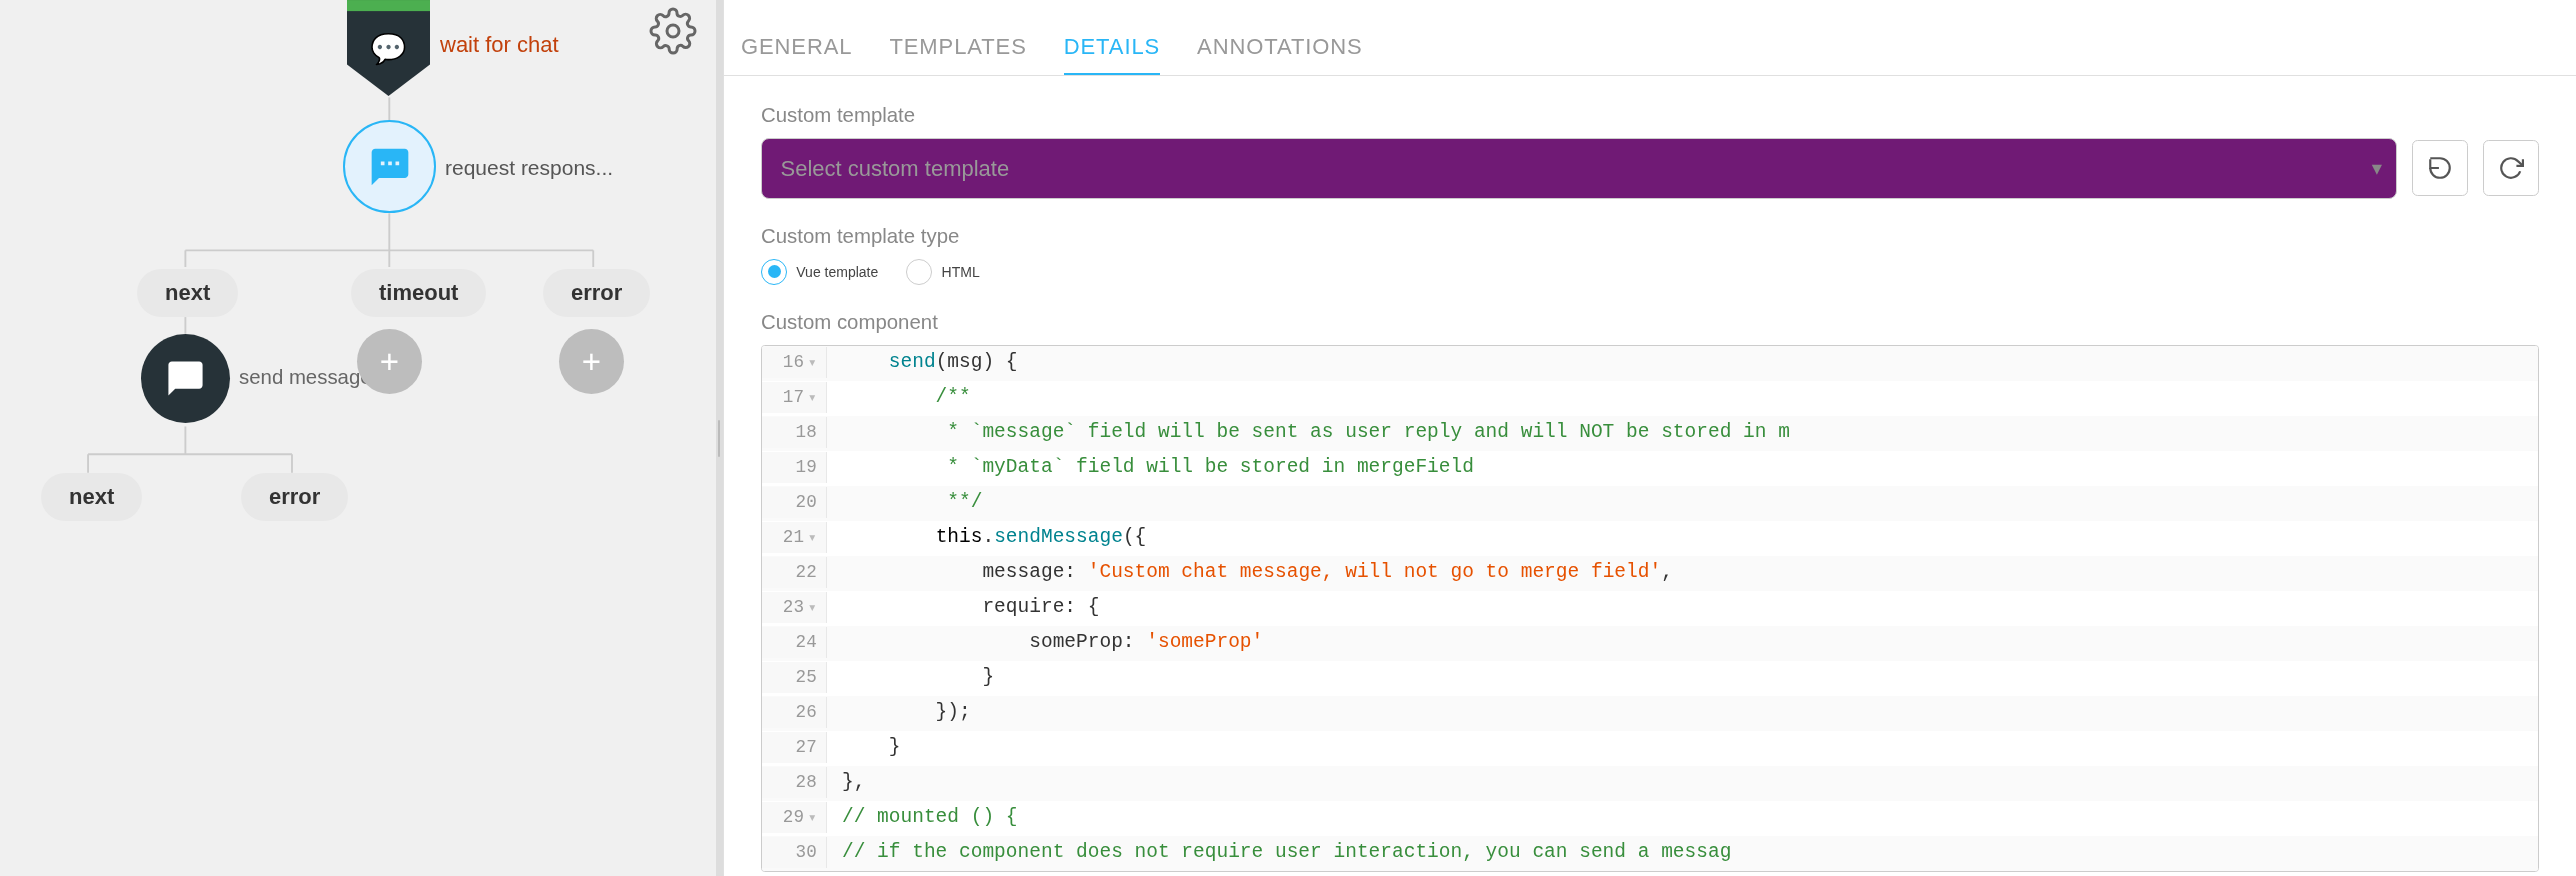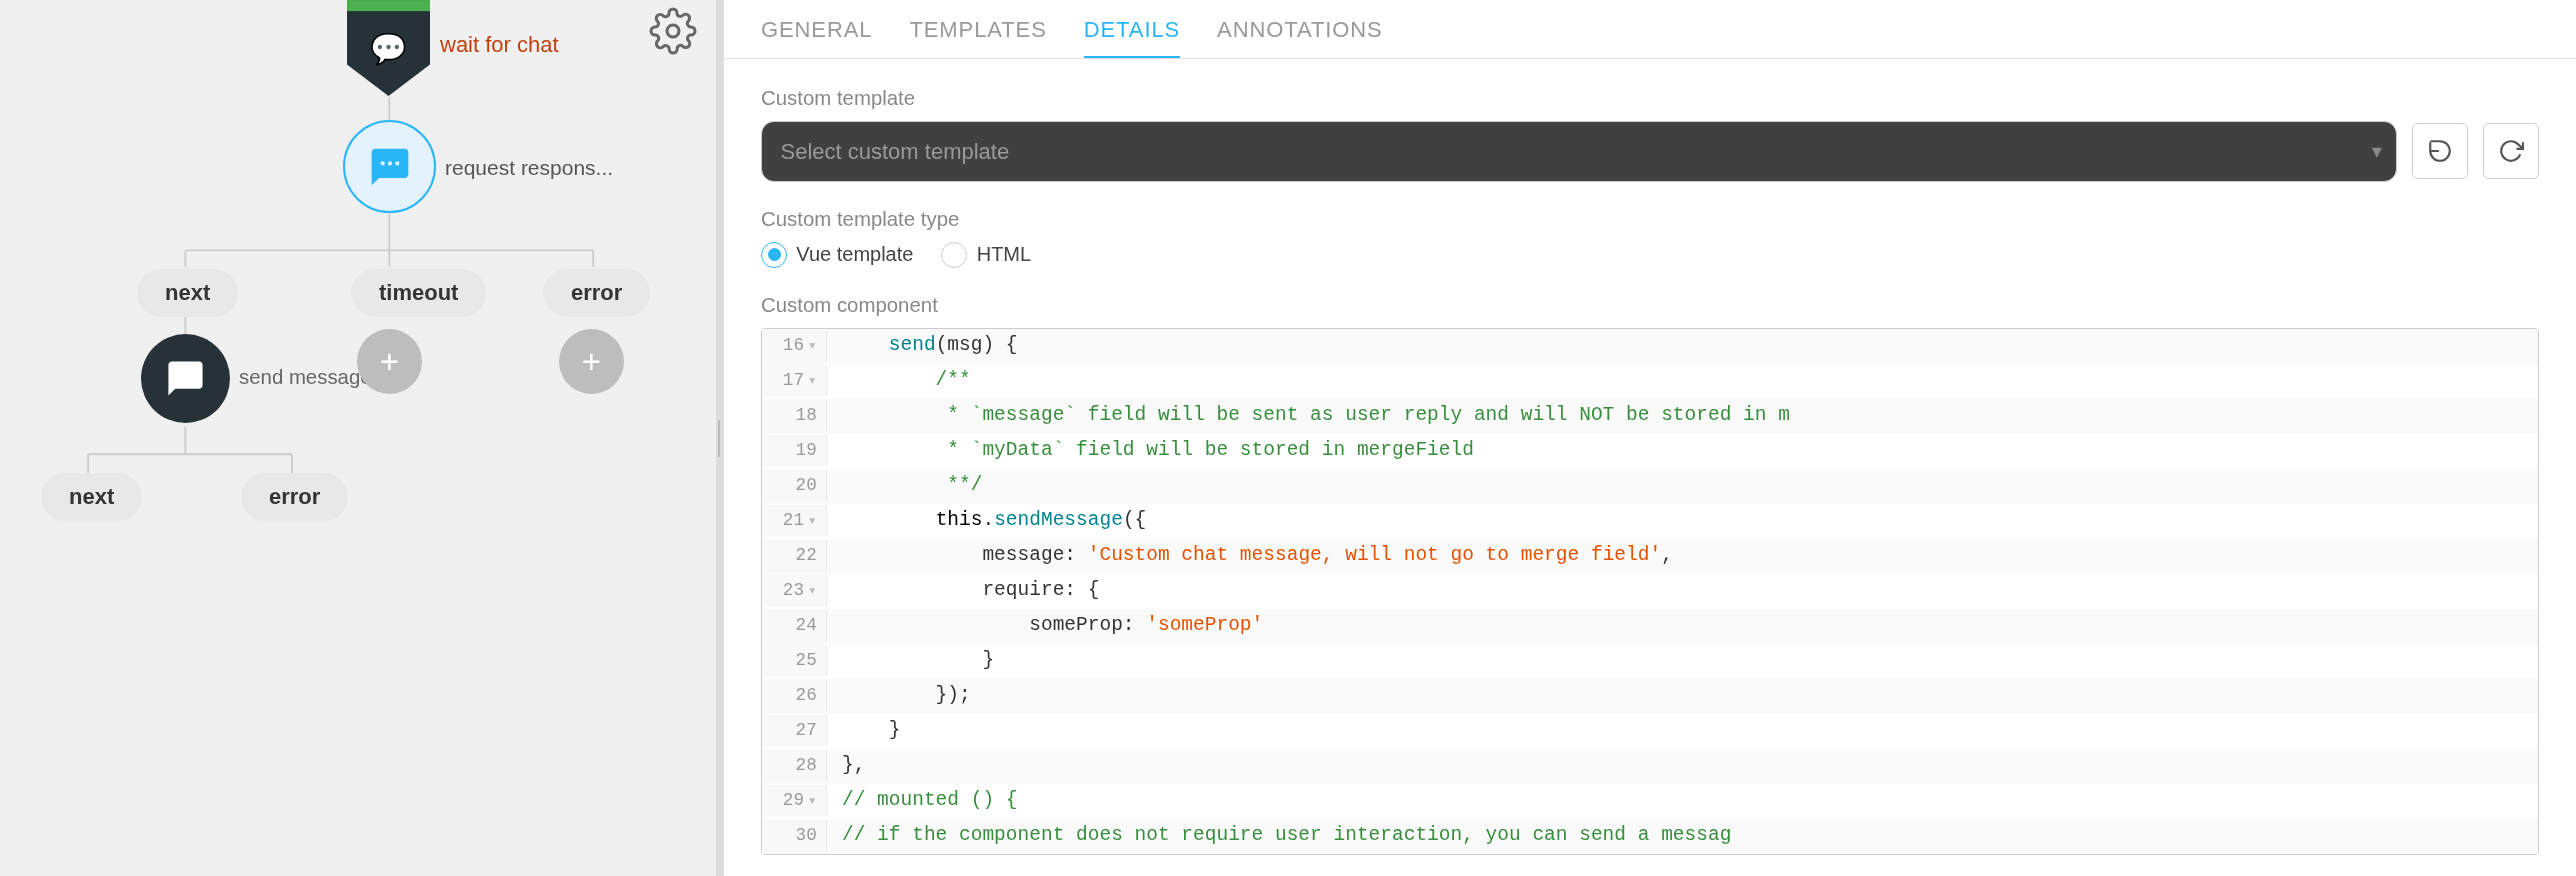--- a/index.html
+++ b/index.html
@@ -30,23 +30,24 @@
       flex-direction: column;
       border-left: 0.9px solid #e0e0e0;
       height: 877px;
       overflow: hidden;
     }
 
     
     .tabs {
       display: flex;
       border-bottom: 0.9px solid #e0e0e0;
-      padding: 0 37px;
+      padding: 0 17px;
       gap: 37px;
       flex-shrink: 0;
+      margin-top: 17px;
     }
     .tab {
       padding: 16.7px 0 13px;
       font-size: 22px;
       font-weight: 500;
       color: #999;
       cursor: pointer;
       border-bottom: 2.8px solid transparent;
       letter-spacing: 0.9px;
       text-transform: uppercase;
@@ -79,26 +80,26 @@
 
     .template-select-wrapper {
       flex: 1;
       position: relative;
     }
 
     .template-select-wrapper select {
       width: 100%;
       height: 61px;
       border: 0.9px solid #ccc;
-      border-radius: 13px;
+      border-radius: 8px;
       padding: 0 18.5px;
       font-size: 22px;
       color: #999;
       appearance: none;
-      background: #404040;
+      background: #701a75;
       cursor: pointer;
     }
 
     .select-arrow {
       position: absolute;
       right: 15px;
       top: 50%;
       transform: translateY(-50%);
       pointer-events: none;
       color: #888;
@@ -125,21 +126,21 @@
       align-items: center;
       gap: 28px;
       margin-bottom: 26px;
     }
 
     .radio-option {
       display: flex;
       align-items: center;
       gap: 9.3px;
       cursor: pointer;
-      font-size: 20px;
+      font-size: 14px;
       color: #444;
     }
 
     .radio-circle {
       width: 26px;
       height: 26px;
       border-radius: 50%;
       border: 1.9px solid #ccc;
       display: flex;
       align-items: center;

